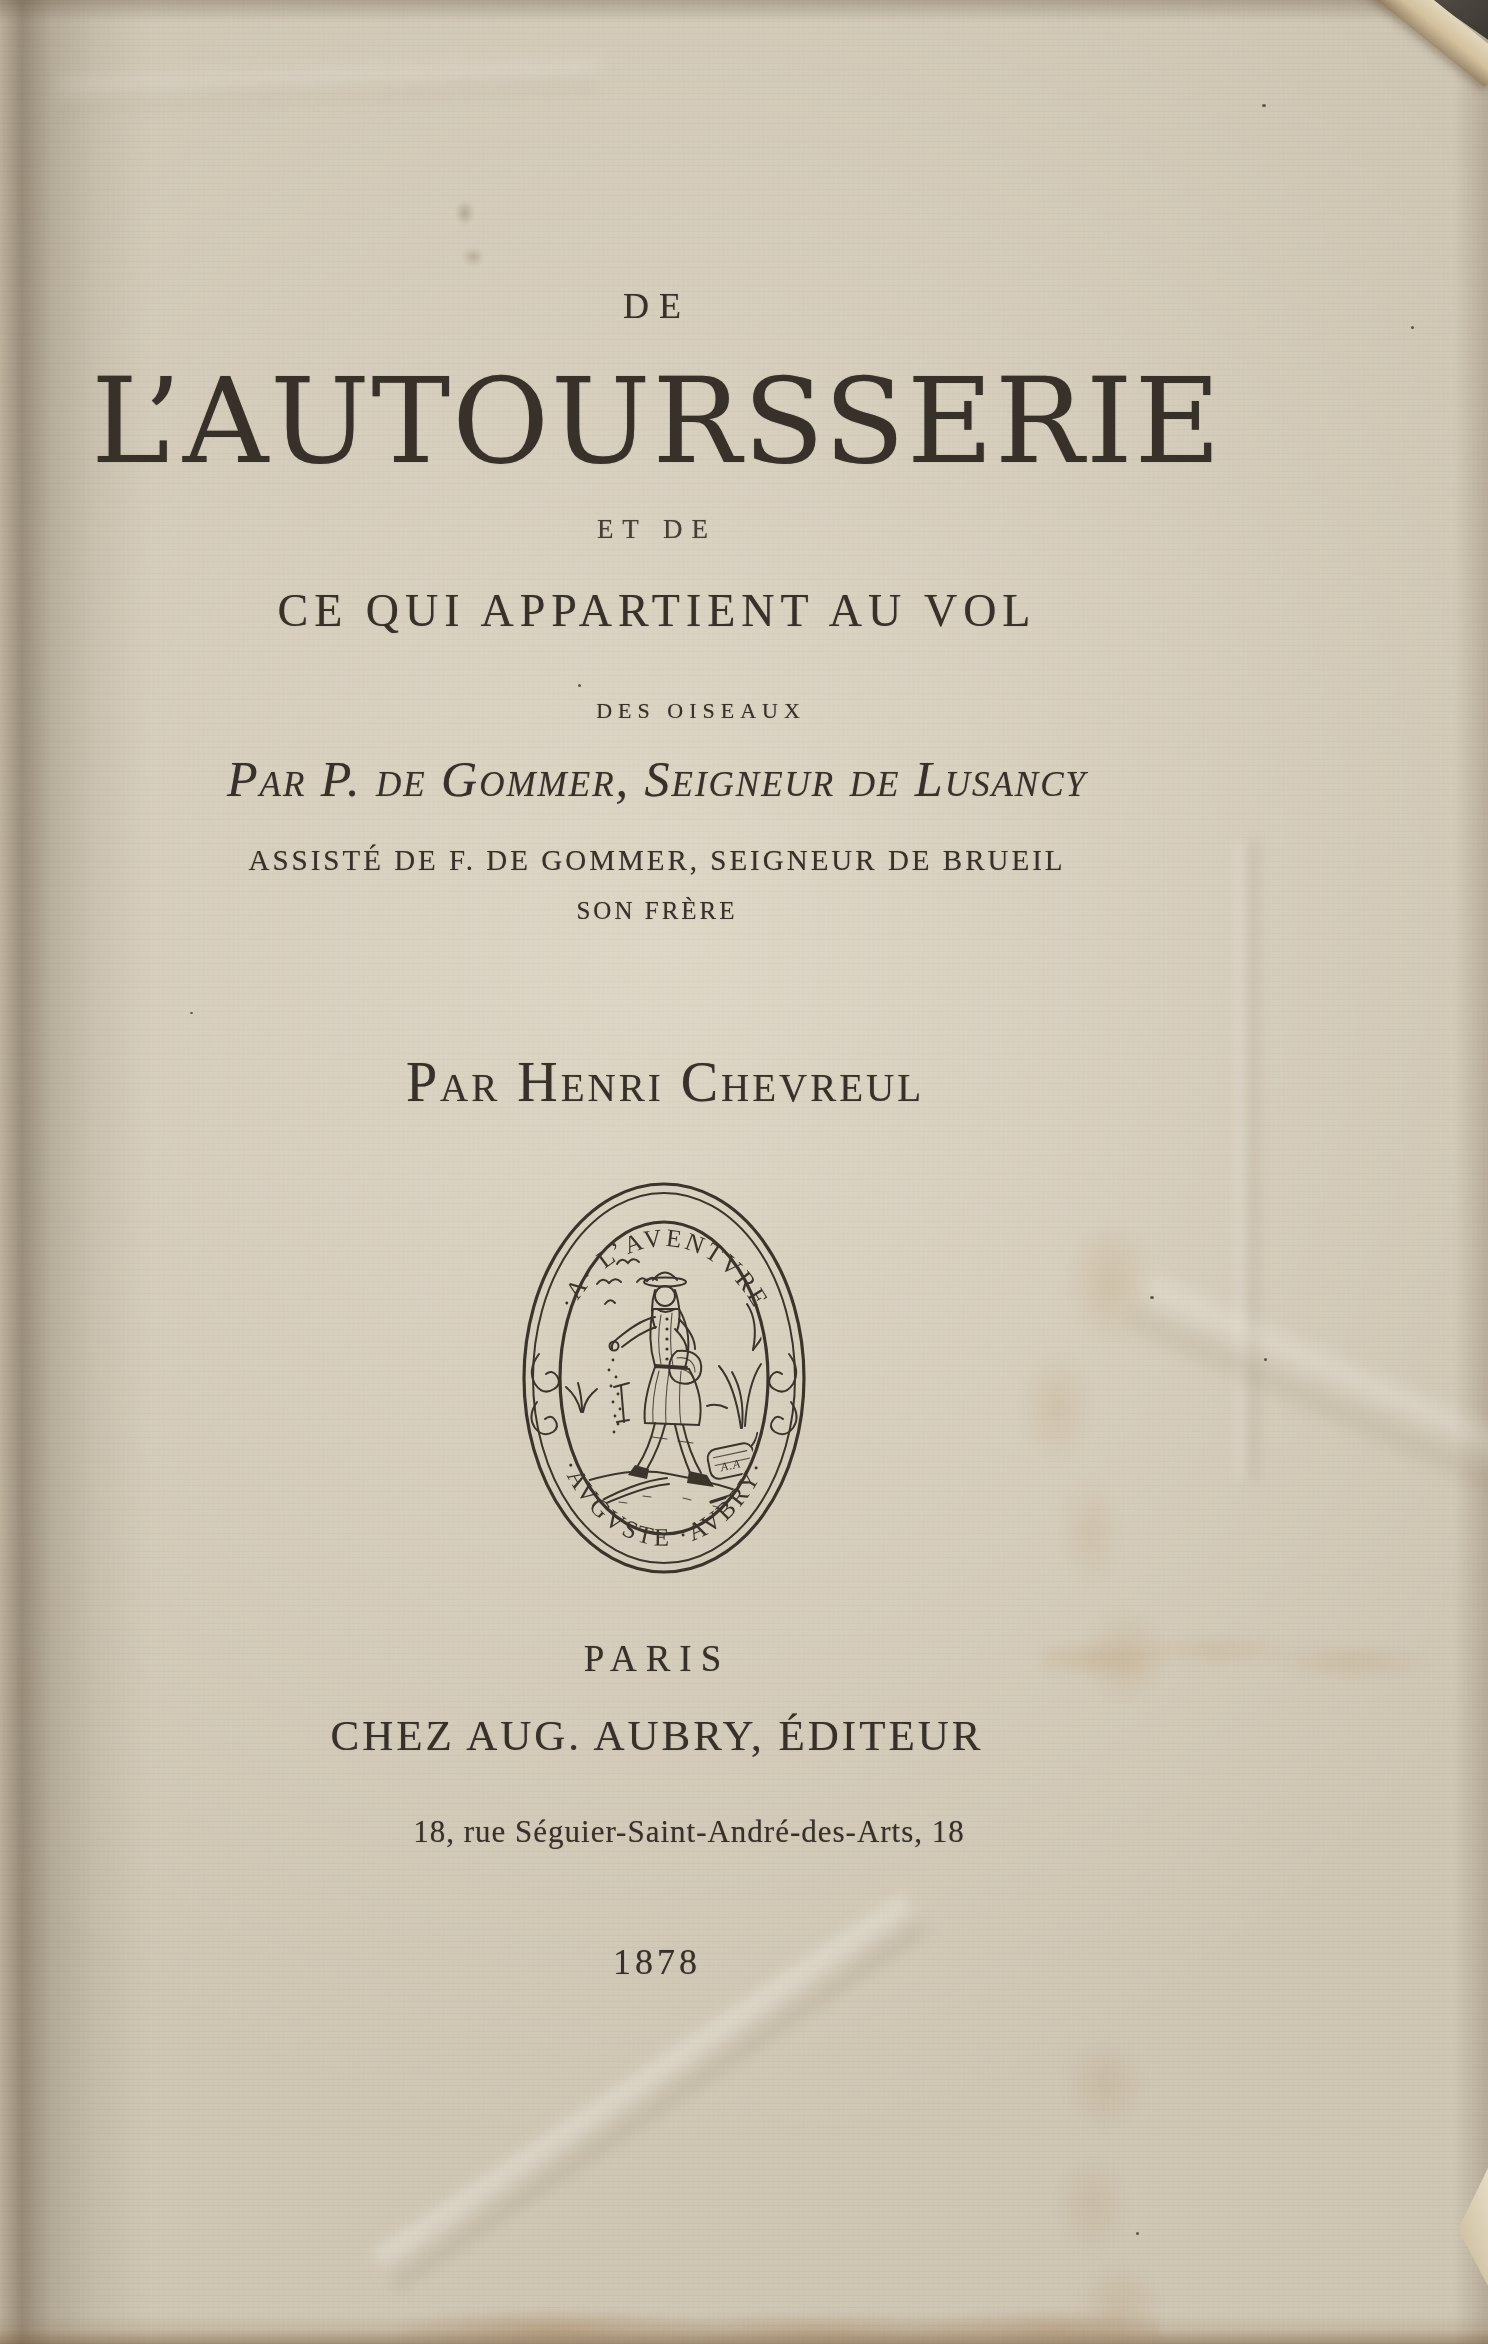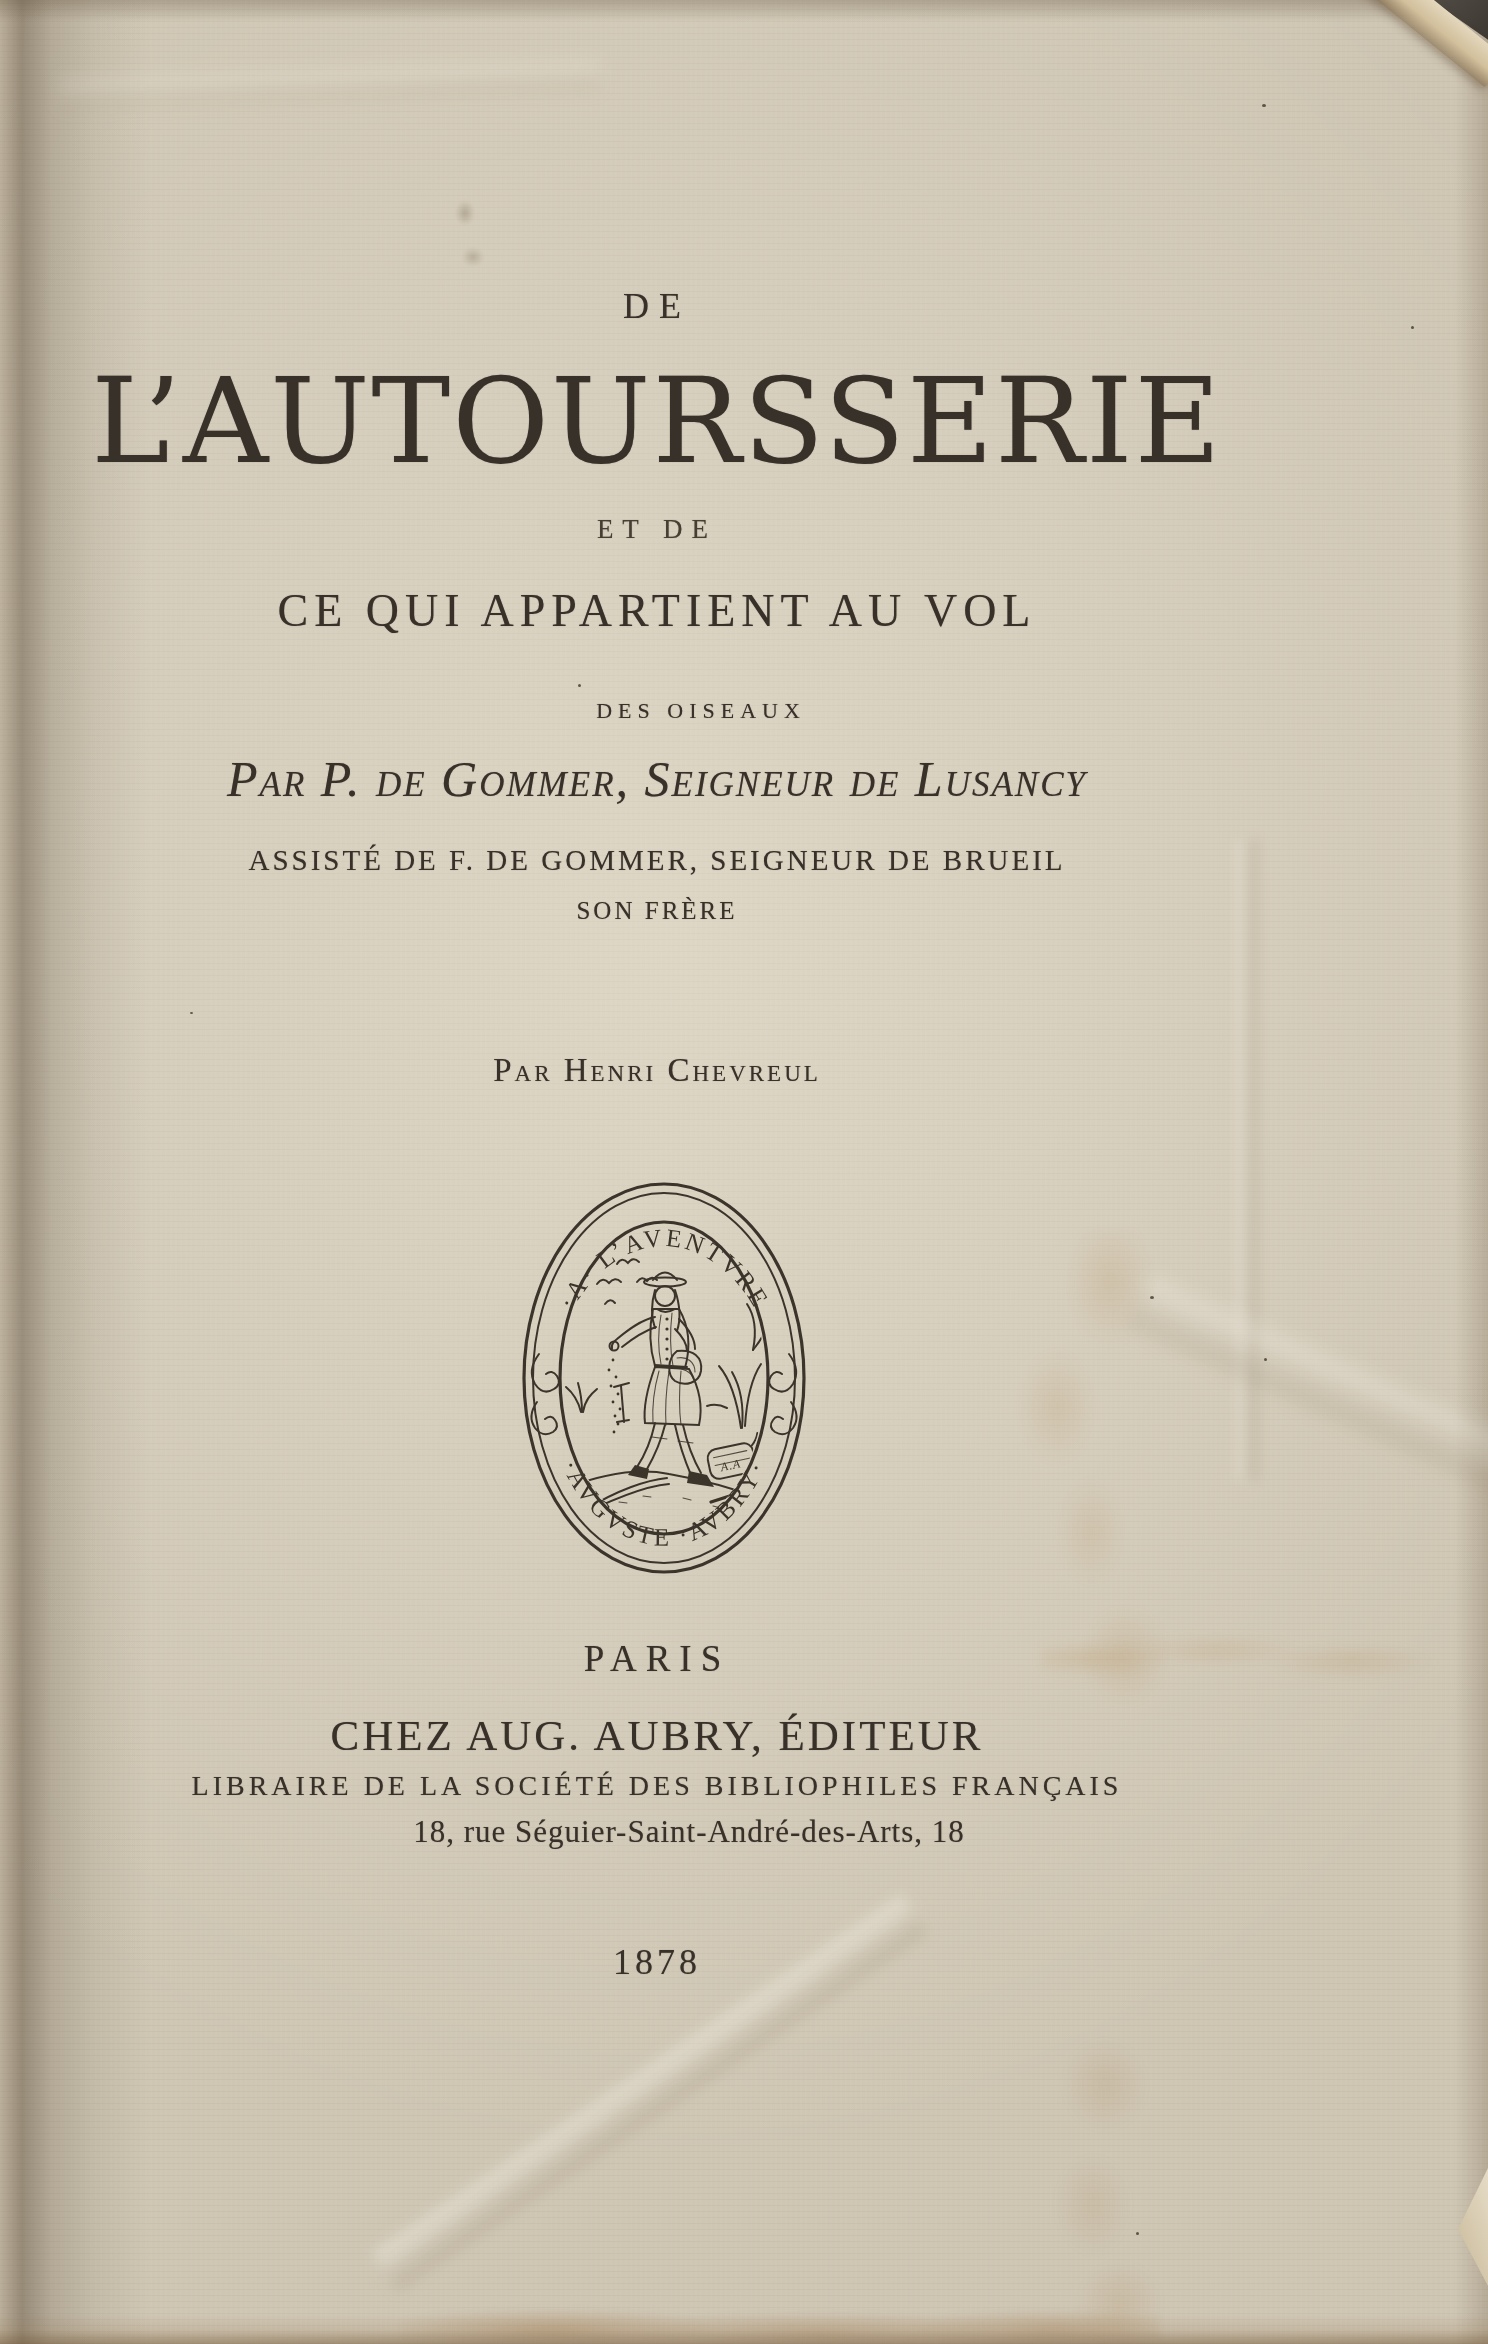--- a/index.html
+++ b/index.html
@@ -149,21 +149,21 @@
   .title      { top: 362px;  font-size: 118px; letter-spacing: 2px; font-weight: normal; margin: 0;
                 font-family: "DejaVu Serif", "Liberation Serif", serif; }
   .connector  { top: 516px;  font-size: 27px;  letter-spacing: 9px; color: #453e33; }
   .subtitle   { top: 588px;  font-size: 46px;  letter-spacing: 6px; }
   .subtitle2  { top: 700px;  font-size: 22px;  letter-spacing: 6px; padding-left: 44px; }
   .author     { top: 754px;  font-size: 50px;  letter-spacing: 2px;
                 font-style: italic; font-variant: small-caps; }
   .assistant  { top: 846px;  font-size: 29px;  letter-spacing: 3px; }
   .assistant2 { top: 898px;  font-size: 25px;  letter-spacing: 3px; }
   .edition    { top: 980px;  font-size: 41px;  font-style: italic; letter-spacing: 1px; }
-  .editor     { top: 1054px; font-size: 33px;  letter-spacing: 3px; font-variant: small-caps; }
+  .editor     { top: 1054px; font-size: 56px;  letter-spacing: 3px; font-variant: small-caps; padding-left: 8px; }
   .city       { top: 1640px; font-size: 37px;  letter-spacing: 9px; }
   .publisher  { top: 1714px; font-size: 43px;  letter-spacing: 3px; }
   .pub-role   { top: 1772px; font-size: 28px;  letter-spacing: 4px; }
   .address    { top: 1816px; font-size: 31px;  letter-spacing: 1px; padding-left: 32px; }
   .year       { top: 1944px; font-size: 36px;  letter-spacing: 4px; }
 
   
   .emblem {
     position: absolute; left: 517px; top: 1178px;
     width: 294px; height: 400px;
@@ -339,17 +339,16 @@
           <path class="thin stroke" d="M 198,276 h 34 M 198,284 h 36"></path>
           <path class="stroke" d="M 238,272 q 6,-5 8,-11"></path>
           <text class="sack-text" x="203" y="291">A.A</text>
         </g>
         <path class="stroke thick" d="M 194,324 L 250,306"></path>
       </g>
     </svg>
 
     <div class="line city">PARIS</div>
     <div class="line publisher">CHEZ AUG. AUBRY, ÉDITEUR</div>
-    <div class="line pub-role">LIBRAIRE DE LA SOCIÉTÉ DES BIBLIOPHILES FRANÇAIS</div>
     <div class="line address">18, rue Séguier-Saint-André-des-Arts, 18</div>
     <div class="line year">1878</div>
   </main>
 </div>
 
 </body></html>

